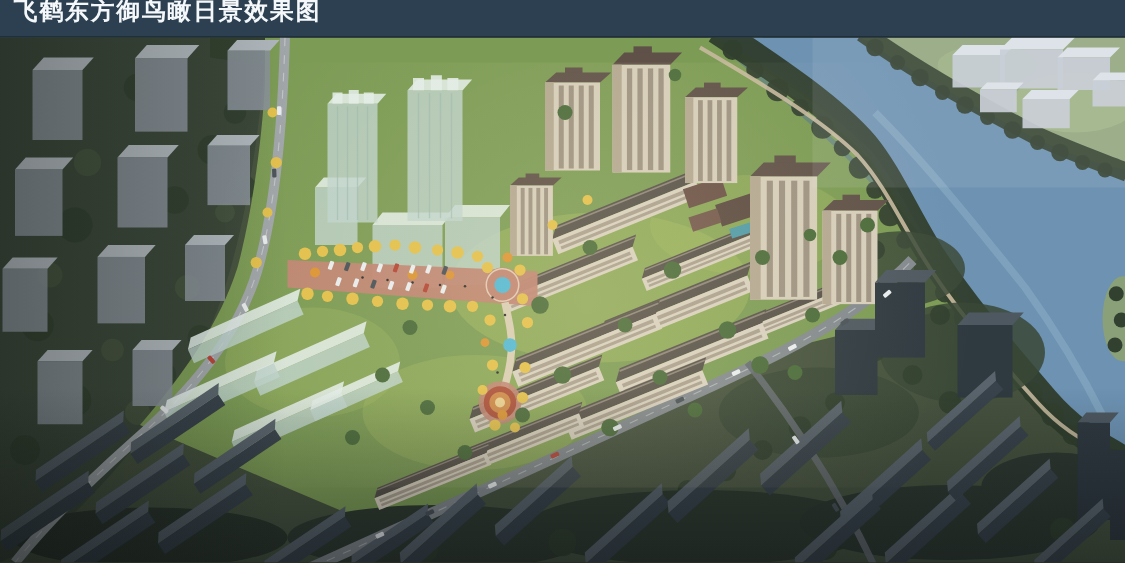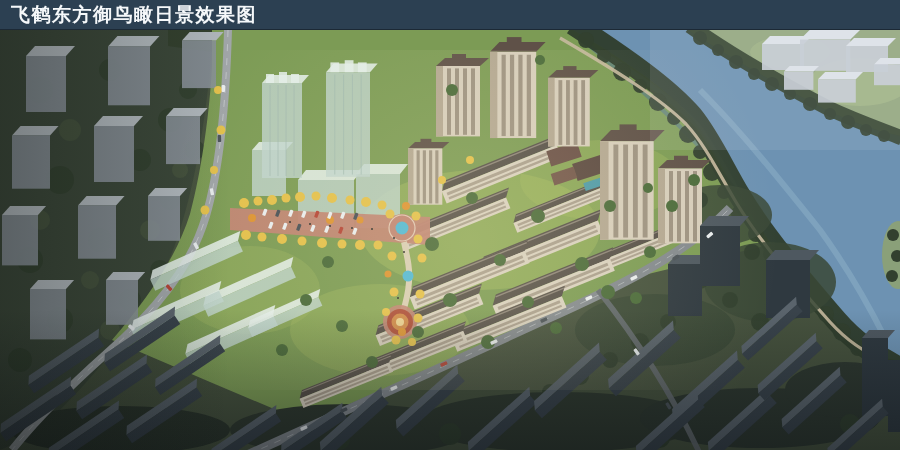--- a/index.html
+++ b/index.html
@@ -1,19 +1,19 @@
 <!DOCTYPE html>
 <html><head>
 <meta charset="utf-8">
 <style>
   html,body{margin:0;padding:0;background:#111;}
   .stage{position:relative;width:900px;height:450px;overflow:hidden;background:#46523e;
          font-family:"Liberation Sans","DejaVu Sans",sans-serif;}
   .title-bar{position:absolute;top:0;left:0;width:900px;height:30px;background:#2c4052;
-             display:flex;align-items:center;box-sizing:border-box;padding-left:11px;
+             display:flex;box-sizing:border-box;padding-left:11px;
              border-bottom:1px solid rgba(0,0,0,.35);z-index:5;}
   .title-text{margin:0;font-size:19px;font-weight:700;line-height:1;color:#f5f8fa;letter-spacing:1.5px;}
   .render-area{position:absolute;top:30px;left:0;width:900px;height:420px;}
   svg{display:block}
   
   .ctx-top{fill:#afb6bb}.ctx-side{fill:#8a929a;opacity:.88}
   .faded-top{fill:#dde2e8}.faded-side{fill:#c5ccd4;opacity:.92}
   .twr-face{fill:#d6cdbb}.twr-shade{fill:#b3a792}.twr-roof{fill:#5f5148}.twr-stripe{fill:#7b6e5e;opacity:.62}
   .slab-face{fill:#d8d0bf}.slab-roof{fill:#57514a}.slab-win{fill:#7b6e5e;opacity:.5}.slab-ridge{stroke:#8d8478;stroke-width:1.4}
   .glass-face{fill:#bfd3cd;opacity:.8}.glass-top{fill:#e3ede8;opacity:.88}.glass-line{stroke:#9db5ad;opacity:.6}

